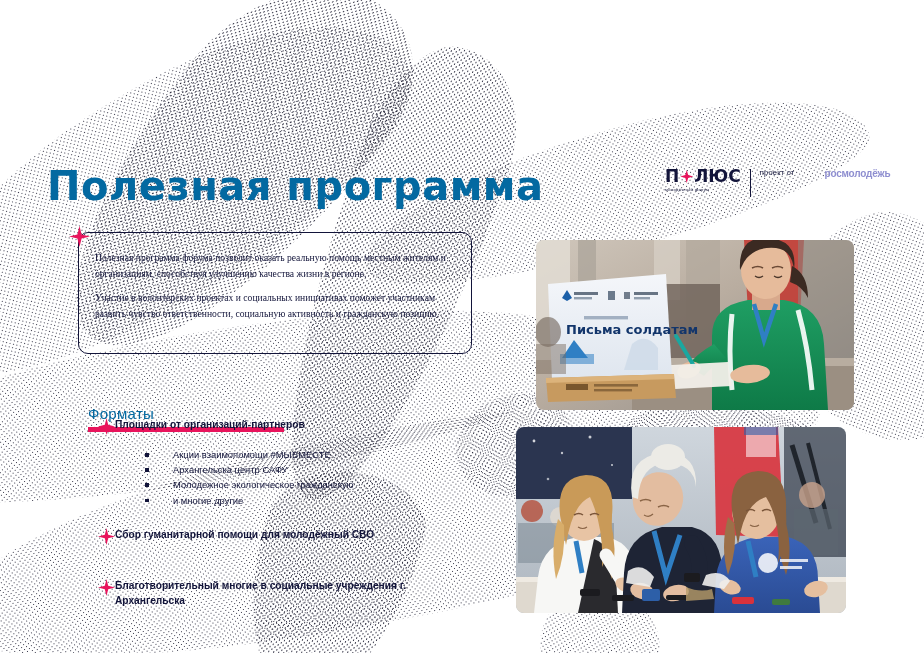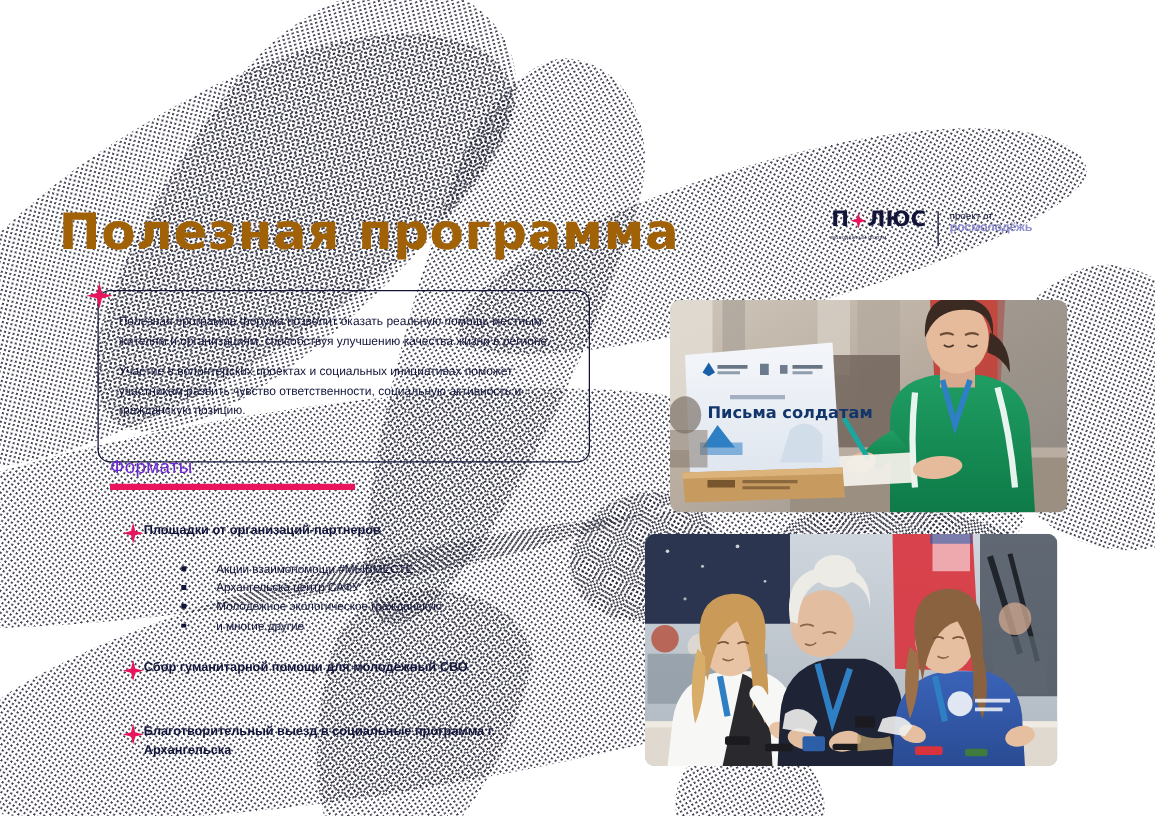--- a/index.html
+++ b/index.html
@@ -108,21 +108,21 @@
   .content { position: relative; z-index: 2; }
 
   
   .page-title {
     position: absolute;
     left: 47px;
     top: 163px;
     font-size: 40px;
     font-weight: 700;
     letter-spacing: 0.5px;
-    color: #a16207;
+    color: #0369a1;
     font-family: "DejaVu Sans", sans-serif;
     white-space: nowrap;
   }
 
   
   .logo-block {
     position: absolute;
     left: 665px;
     top: 168px;
     display: flex;
@@ -156,43 +156,45 @@
     white-space: nowrap;
     transform: scale(1.15);
     transform-origin: left top;
   }
   .logo-divider {
     width: 1px;
     height: 28px;
     background: #12143a;
     margin-top: 1px;
   }
-  .logo-right { display: flex; flex-direction: column; line-height: 1.25; }
+  .logo-right { display: flex; flex-direction: row; line-height: 1.25; }
   .logo-right-top {
     font-size: 7.5px;
     color: #12143a;
     letter-spacing: .2px;
   }
   .logo-right-bottom {
     font-size: 10px;
     font-weight: 700;
     color: #8f8fd0;
     letter-spacing: -.2px;
+    padding-left: 30px;
   }
 
   
   .bubble {
     position: absolute;
     left: 78px;
     top: 232px;
     width: 394px;
     padding: 17px 20px 16px 16px;
     border: 1px solid #12143a;
     border-radius: 10px;
     background: transparent;
+    font-family: Liberation Serif, serif;
   }
   .bubble p {
     font-size: 9.6px;
     line-height: 1.62;
     color: #12143a;
     margin-bottom: 9px;
   }
   .bubble p:last-child { margin-bottom: 16px; }
 
   .bubble-star {
@@ -207,22 +209,23 @@
 
   
   .formats-head {
     position: absolute;
     left: 88px;
     top: 365px;
   }
   .formats-title {
     font-size: 15px;
     font-weight: 400;
-    color: #6d28d9;
+    color: #0369a1;
     letter-spacing: .3px;
+    margin-top: 40px;
   }
   .formats-rule {
     margin-top: 5px;
     width: 196px;
     height: 5px;
     background: #e8145c;
   }
 
   
   .item {
@@ -347,21 +350,21 @@
       <li>и многие другие</li>
     </ul>
 
     <div class="item item2">
       <span class="item-star"></span>
       <span class="item-text">Сбор гуманитарной помощи для молодёжный СВО</span>
     </div>
 
     <div class="item item3">
       <span class="item-star"></span>
-      <span class="item-text">Благотворительный выезд в социальные программа г. Архангельска</span>
+      <span class="item-text">Благотворительный многие в социальные учреждения г. Архангельска</span>
     </div>
 
     <div class="photo photo-1">
       <svg viewBox="0 0 318 170" preserveAspectRatio="none">
         <defs>
           <linearGradient id="bg1" x1="0" y1="0" x2="1" y2="1">
             <stop offset="0%" stop-color="#cfc6bb"></stop>
             <stop offset="45%" stop-color="#b9ada0"></stop>
             <stop offset="100%" stop-color="#8f8a85"></stop>
           </linearGradient>

